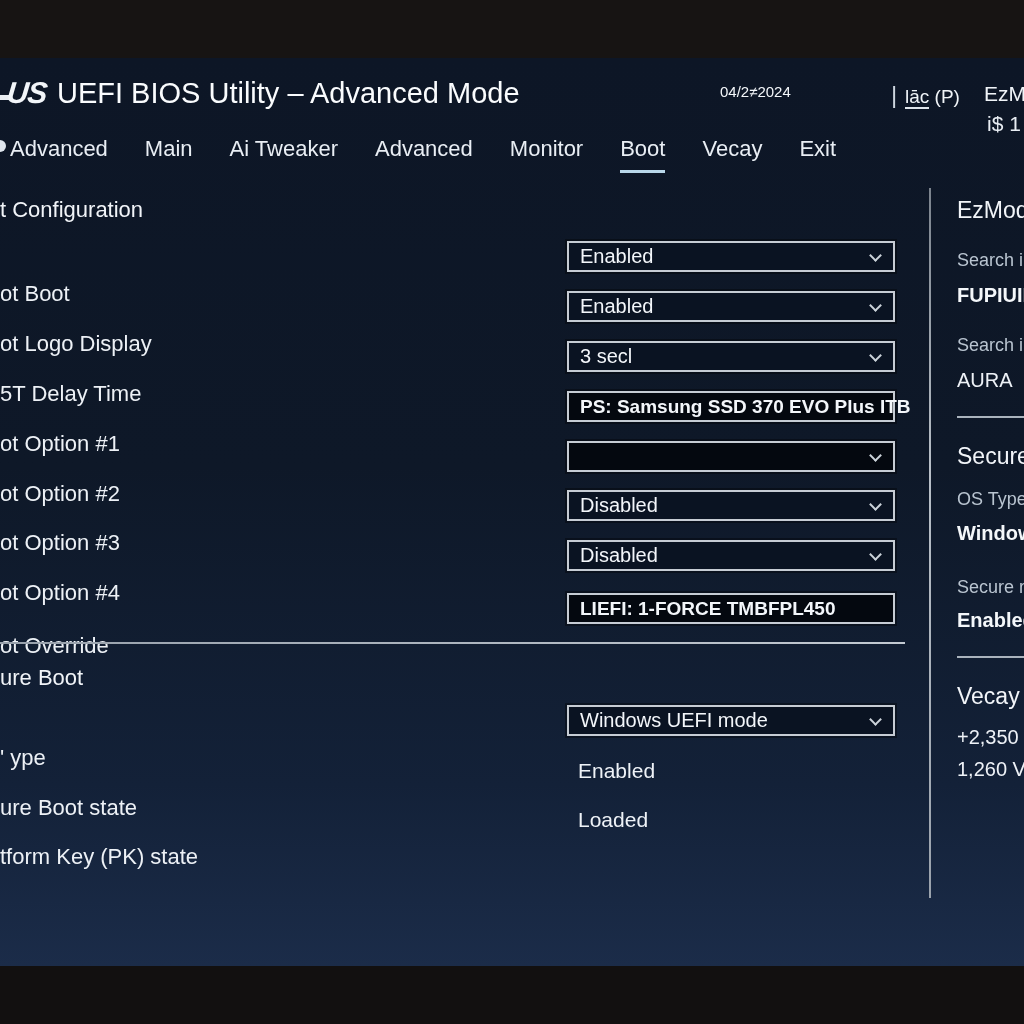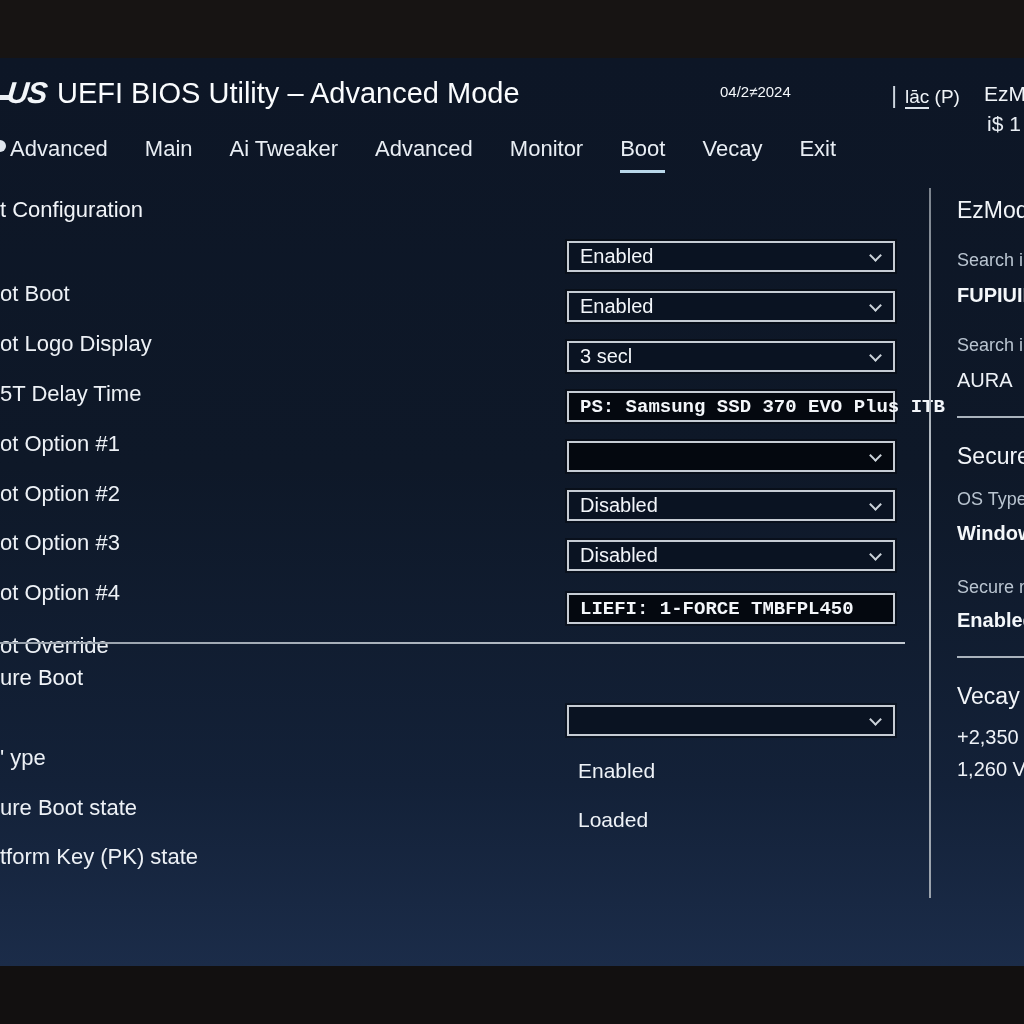--- a/index.html
+++ b/index.html
@@ -36,21 +36,21 @@
   
   .lbl { position:absolute; left:0; font-size:22px; color:#edf1f6; white-space:nowrap;margin-top:36px; }
   .sect { position:absolute; left:0; font-size:22px; color:#f1f4f8; white-space:nowrap; }
   .ctl {
     position:absolute; left:567px; width:328px; height:31px;
     border:2px solid #c6ccd4; background:#0a1322;
     box-shadow:0 0 0 2px rgba(0,0,0,.35);
     display:flex; align-items:center; padding-left:11px;
     font-size:20px; color:#f3f6fa; white-space:nowrap;
   }
-  .ctl.dark { background:#04080f; font-weight:bold; font-size:19px;font-family:Liberation Mono, monospace; }
+  .ctl.dark { background:#04080f; font-weight:bold; font-size:19px; }
   .chev { position:absolute; right:13px; top:8px; width:9px; height:9px;
           border-right:2.5px solid #ccd3da; border-bottom:2.5px solid #ccd3da; transform:rotate(45deg); }
   .val { position:absolute; left:578px; font-size:21px; color:#eef2f7; white-space:nowrap; }
   .hdiv { position:absolute; left:0; top:584px; width:905px; height:2px;
           background:linear-gradient(90deg,#97a0ab,#c3cad2); }
   
   .vline { position:absolute; left:929px; top:130px; width:2px; height:710px;
            background:linear-gradient(180deg,#7b838d,#b9c0c8 40%,#9aa2ac); }
   .sb { position:absolute; left:957px; white-space:nowrap; }
   .sb.hd { font-size:23px; color:#f2f5f9; }
@@ -135,20 +135,21 @@
     <div class="ctl dark" style="top:535px">
       <span>LIEFI: 1-FORCE TMBFPL450</span>
     </div>
 
     <div class="hdiv"></div>
 
     <div class="sect" style="top:607px">ure Boot</div>
 
     <div class="lbl" style="top:651px">' ype</div>
     <div class="ctl" style="top:647px">
+      <span>Windows UEFI mode</span>
       <span class="chev"></span>
     </div>
 
     <div class="lbl" style="top:701px">ure Boot state</div>
     <div class="val" style="top:701px">Enabled</div>
 
     <div class="lbl" style="top:750px">tform Key (PK) state</div>
     <div class="val" style="top:750px">Loaded</div>
 
     <div class="vline"></div>

